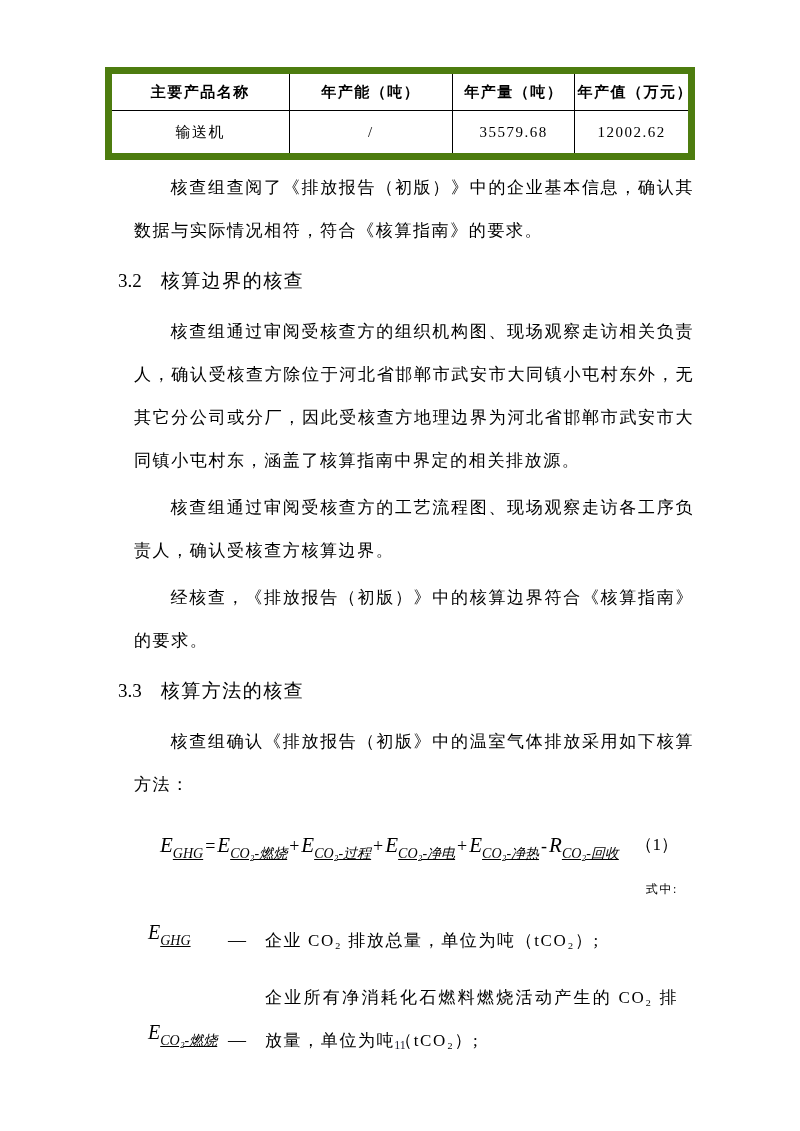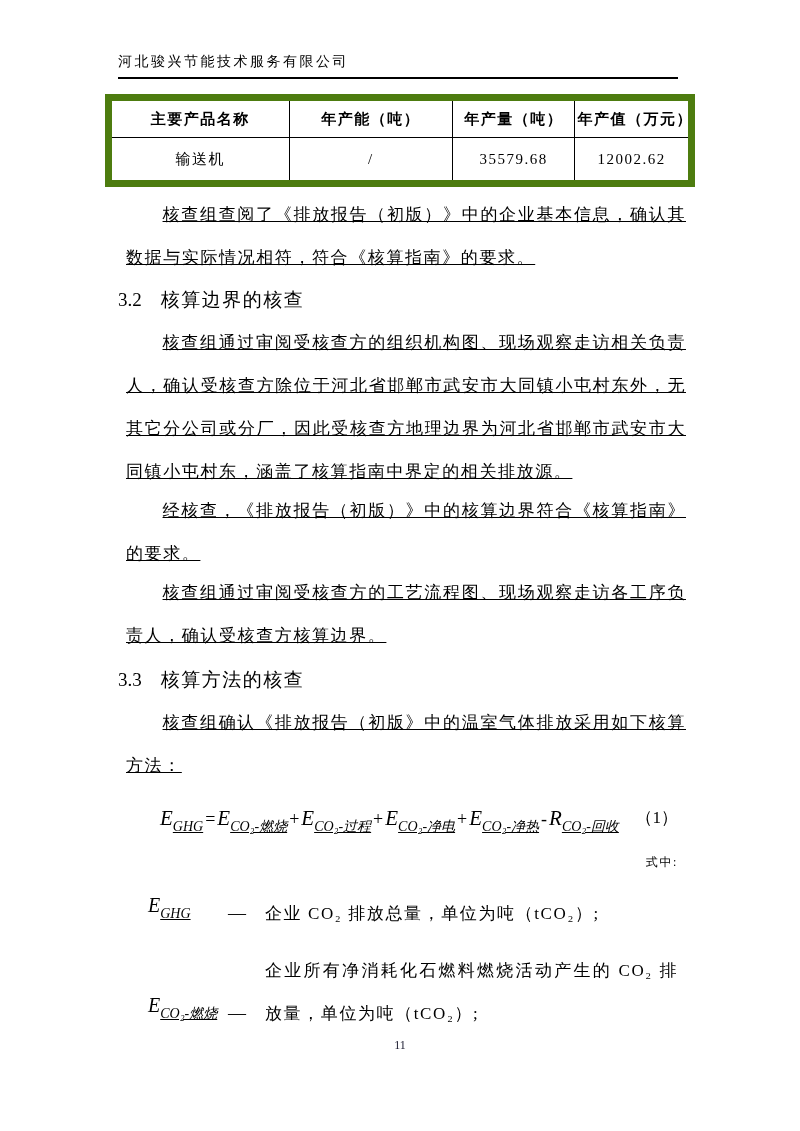--- a/index.html
+++ b/index.html
@@ -47,27 +47,26 @@
     overflow: hidden;
     white-space: nowrap;
   }
   table.product-table th { font-weight: bold; height: 36px; }
   table.product-table td { font-weight: normal; height: 42px; }
   .col1 { width: 31%; } .col2 { width: 28%; } .col3 { width: 21%; } .col4 { width: 20%; }
 
   
   .para {
     width: 560px;
-    margin: 8px;
+    margin: 16px;
     font-size: 17px;
     line-height: 43px;
     letter-spacing: 1.6px;
     text-align: justify;
     text-indent: 2.15em;
-    text-decoration: underline;
   }
   .para.first-after-table { margin-top: 6px; }
   .para.tight { margin-top: -12px; }
 
   h2.sec {
     width: 560px;
     margin: 0 0 3px 0;
     font-size: 19px;
     font-weight: normal;
     line-height: 26px;
@@ -153,23 +152,20 @@
     text-align: center;
     font-size: 12px;
     color: #1a1a2e;
   }
 </style>
 </head>
 <body>
 
 <div class="page">
 
-  <div class="doc-header">
-    <span>河北骏兴节能技术服务有限公司</span>
-  </div>
 
   <table class="product-table">
     <colgroup>
       <col class="col1">
         <col class="col2">
         <col class="col3">
         <col class="col4">
     </colgroup>
     <tbody>
       <tr>
@@ -187,22 +183,22 @@
     </tbody>
   </table>
 
   <p class="para first-after-table">核查组查阅了《排放报告（初版）》中的企业基本信息，确认其数据与实际情况相符，符合《核算指南》的要求。</p>
 
   <h2 class="sec">
     <span class="sec-num">3.2</span><span>核算边界的核查</span>
   </h2>
 
   <p class="para">核查组通过审阅受核查方的组织机构图、现场观察走访相关负责人，确认受核查方除位于河北省邯郸市武安市大同镇小屯村东外，无其它分公司或分厂，因此受核查方地理边界为河北省邯郸市武安市大同镇小屯村东，涵盖了核算指南中界定的相关排放源。</p>
+  <p class="para tight">核查组通过审阅受核查方的工艺流程图、现场观察走访各工序负责人，确认受核查方核算边界。</p>
   <p class="para tight">经核查，《排放报告（初版）》中的核算边界符合《核算指南》的要求。</p>
-  <p class="para tight">核查组通过审阅受核查方的工艺流程图、现场观察走访各工序负责人，确认受核查方核算边界。</p>
 
   <h2 class="sec sec2">
     <span class="sec-num">3.3</span><span>核算方法的核查</span>
   </h2>
 
   <p class="para">核查组确认《排放报告（初版》中的温室气体排放采用如下核算方法：</p>
 
   <div class="formula-row">
     <span class="base">E</span><sub>GHG</sub><span class="op">=</span><span class="base">E</span><sub>CO₂-燃烧</sub><span class="op">+</span><span class="base">E</span><sub>CO₂-过程</sub><span class="op">+</span><span class="base">E</span><sub>CO₂-净电</sub><span class="op">+</span><span class="base">E</span><sub>CO₂-净热</sub><span class="op">-</span><span class="base">R</span><sub>CO₂-回收</sub>
     <span class="eq-number">（1）</span>

